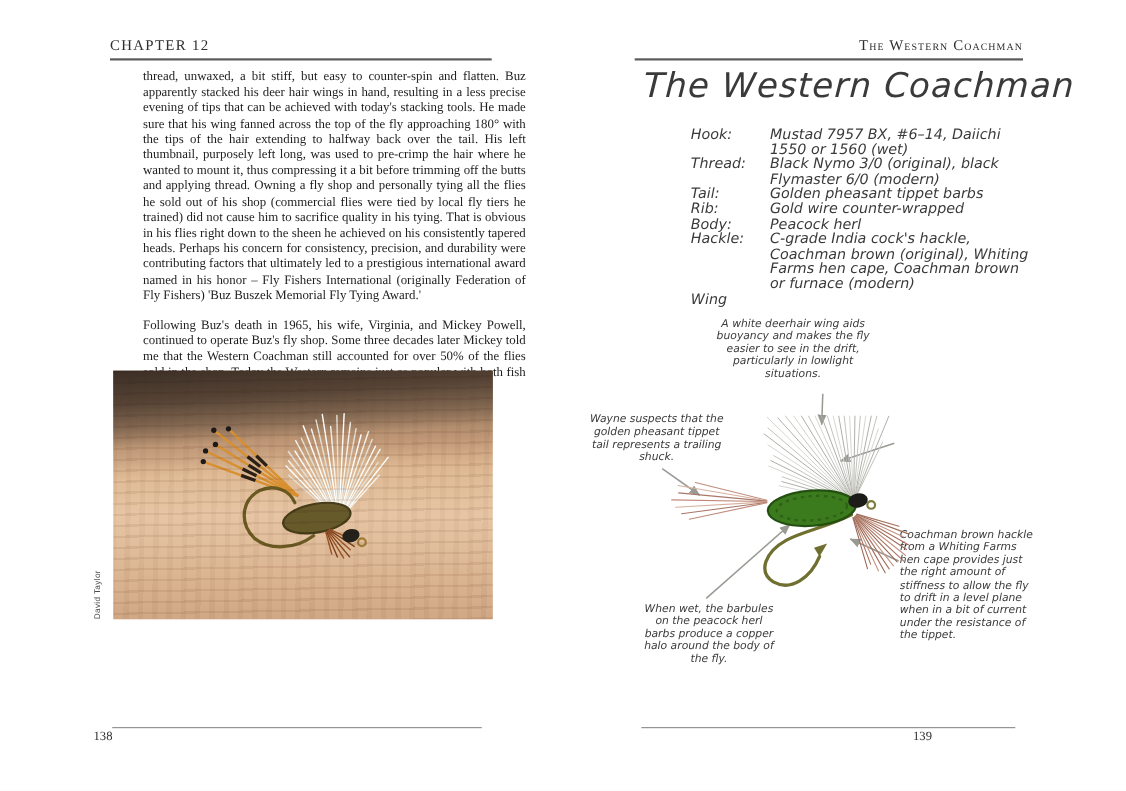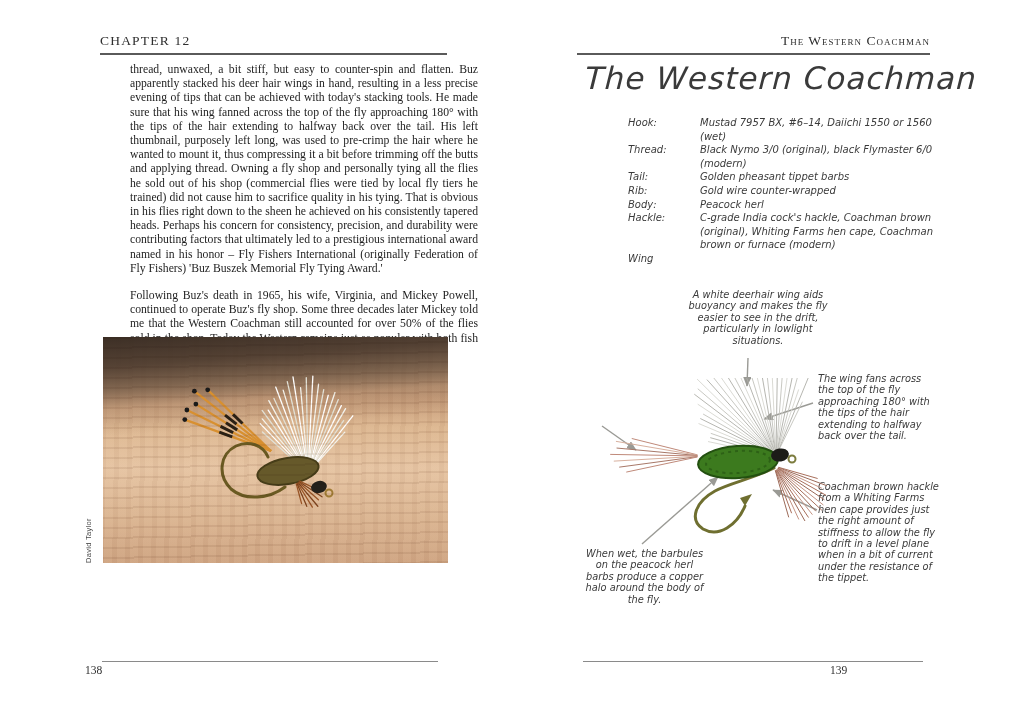--- a/index.html
+++ b/index.html
@@ -42,28 +42,28 @@
           transform:rotate(180deg);font-family:"Liberation Sans",sans-serif;font-size:7.5px;
           color:#4a4a4a;letter-spacing:.3px;white-space:nowrap;}
 
   
   .hand{font-family:"DejaVu Sans",sans-serif;font-style:italic;color:#3a3a3a;}
   .title{position:absolute;left:585px;top:60px;width:350px;font-size:31px;letter-spacing:1px;
          transform:skewX(-3deg);white-space:nowrap;}
 
   
   .specs{position:absolute;left:628px;top:116px;width:308px;display:grid;
-         grid-template-columns:72px 236px;font-size:10px;line-height:13.6px;}
+         grid-template-columns:72px 236px;font-size:13px;line-height:13.6px;}
   .specs .lab{grid-column:1;}
   .specs .val{grid-column:2;}
 
   
   .note{position:absolute;font-size:9.8px;line-height:11.4px;}
   .note.c{text-align:center;}
-  #note-wing{left:687px;top:289px;width:142px;}
+  #note-wing{left:650px;top:289px;width:142px;}
   #note-tail{left:536px;top:376px;width:122px;}
   #note-fan{left:818px;top:373px;width:120px;text-align:left;}
   #note-hackle{left:818px;top:481px;width:124px;text-align:left;}
   #note-body{left:581px;top:548px;width:127px;}
 
   .arrows{position:absolute;left:530px;top:340px;pointer-events:none;}
   .flysvg{position:absolute;left:600px;top:378px;}
 </style>
 </head>
 <body>
@@ -152,21 +152,21 @@
     <span class="lab">Rib:</span>
     <span class="val">Gold wire counter-wrapped</span>
     <span class="lab">Body:</span>
     <span class="val">Peacock herl</span>
     <span class="lab">Hackle:</span>
     <span class="val">C-grade India cock's hackle, Coachman brown (original), Whiting Farms hen cape, Coachman brown or furnace (modern)</span>
     <span class="lab">Wing</span>
   </div>
 
   <div class="note hand c" id="note-wing">A white deerhair wing aids buoyancy and makes the fly easier to see in the drift, particularly in lowlight situations.</div>
-  <div class="note hand" id="note-fan">The wing fans across the top of the fly approaching 180° with the tips of the hair extending to halfway back over the tail.</div>
+  <div class="note hand c" id="note-tail">Wayne suspects that the golden pheasant tippet tail represents a trailing shuck.</div>
   <div class="note hand" id="note-hackle">Coachman brown hackle from a Whiting Farms hen cape provides just the right amount of stiffness to allow the fly to drift in a level plane when in a bit of current under the resistance of the tippet.</div>
   <div class="note hand c" id="note-body">When wet, the barbules on the peacock herl barbs produce a copper halo around the body of the fly.</div>
 
   <svg class="arrows" width="480" height="300" viewBox="0 0 480 300">
     <defs>
       <marker id="ah" markerWidth="9" markerHeight="8" refX="6.5" refY="3" orient="auto">
         <path d="M0,0 L7,3 L0,6 z" fill="#9a9a95"></path>
       </marker>
     </defs>
     <g stroke="#9a9a95" stroke-width="1.4">

